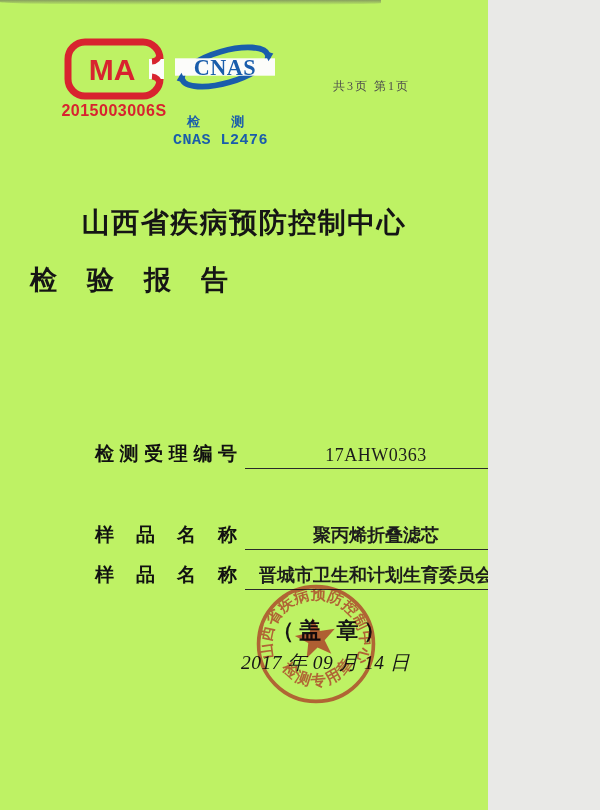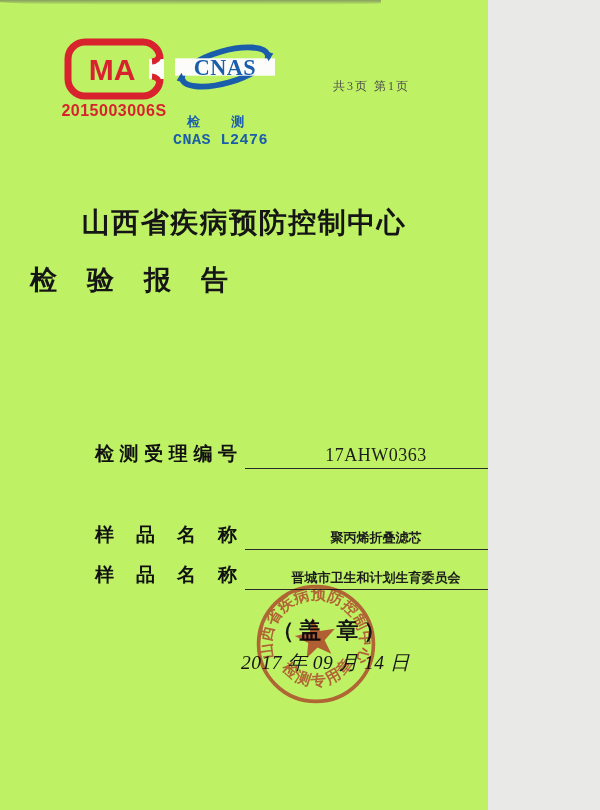--- a/index.html
+++ b/index.html
@@ -63,21 +63,21 @@
   .field-label {
     width: 142px; font-size: 19px; font-weight: 700; color: #111;
     text-align: justify; text-align-last: justify; line-height: 1.2;
     padding-bottom: 3px;
   }
   .field-line {
     flex: 1; margin-left: 8px; border-bottom: 1.5px solid #2a2a2a;
     text-align: center; font-size: 18px; padding-bottom: 2px;
     white-space: nowrap;
   }
-  .field-line.cn { font-weight: 700; font-size: 13px; }
+  .field-line.cn { font-weight: 700; font-size: 18px; }
   .field-line.mono { letter-spacing: .5px; }
 
   
   .seal-note {
     position: absolute; top: 616px; left: 272px;
     font-size: 22px; font-weight: 700; letter-spacing: 5px; white-space: pre;
     color: #161616; z-index: 2;
   }
   .report-date {
     position: absolute; top: 649px; left: 241px;

